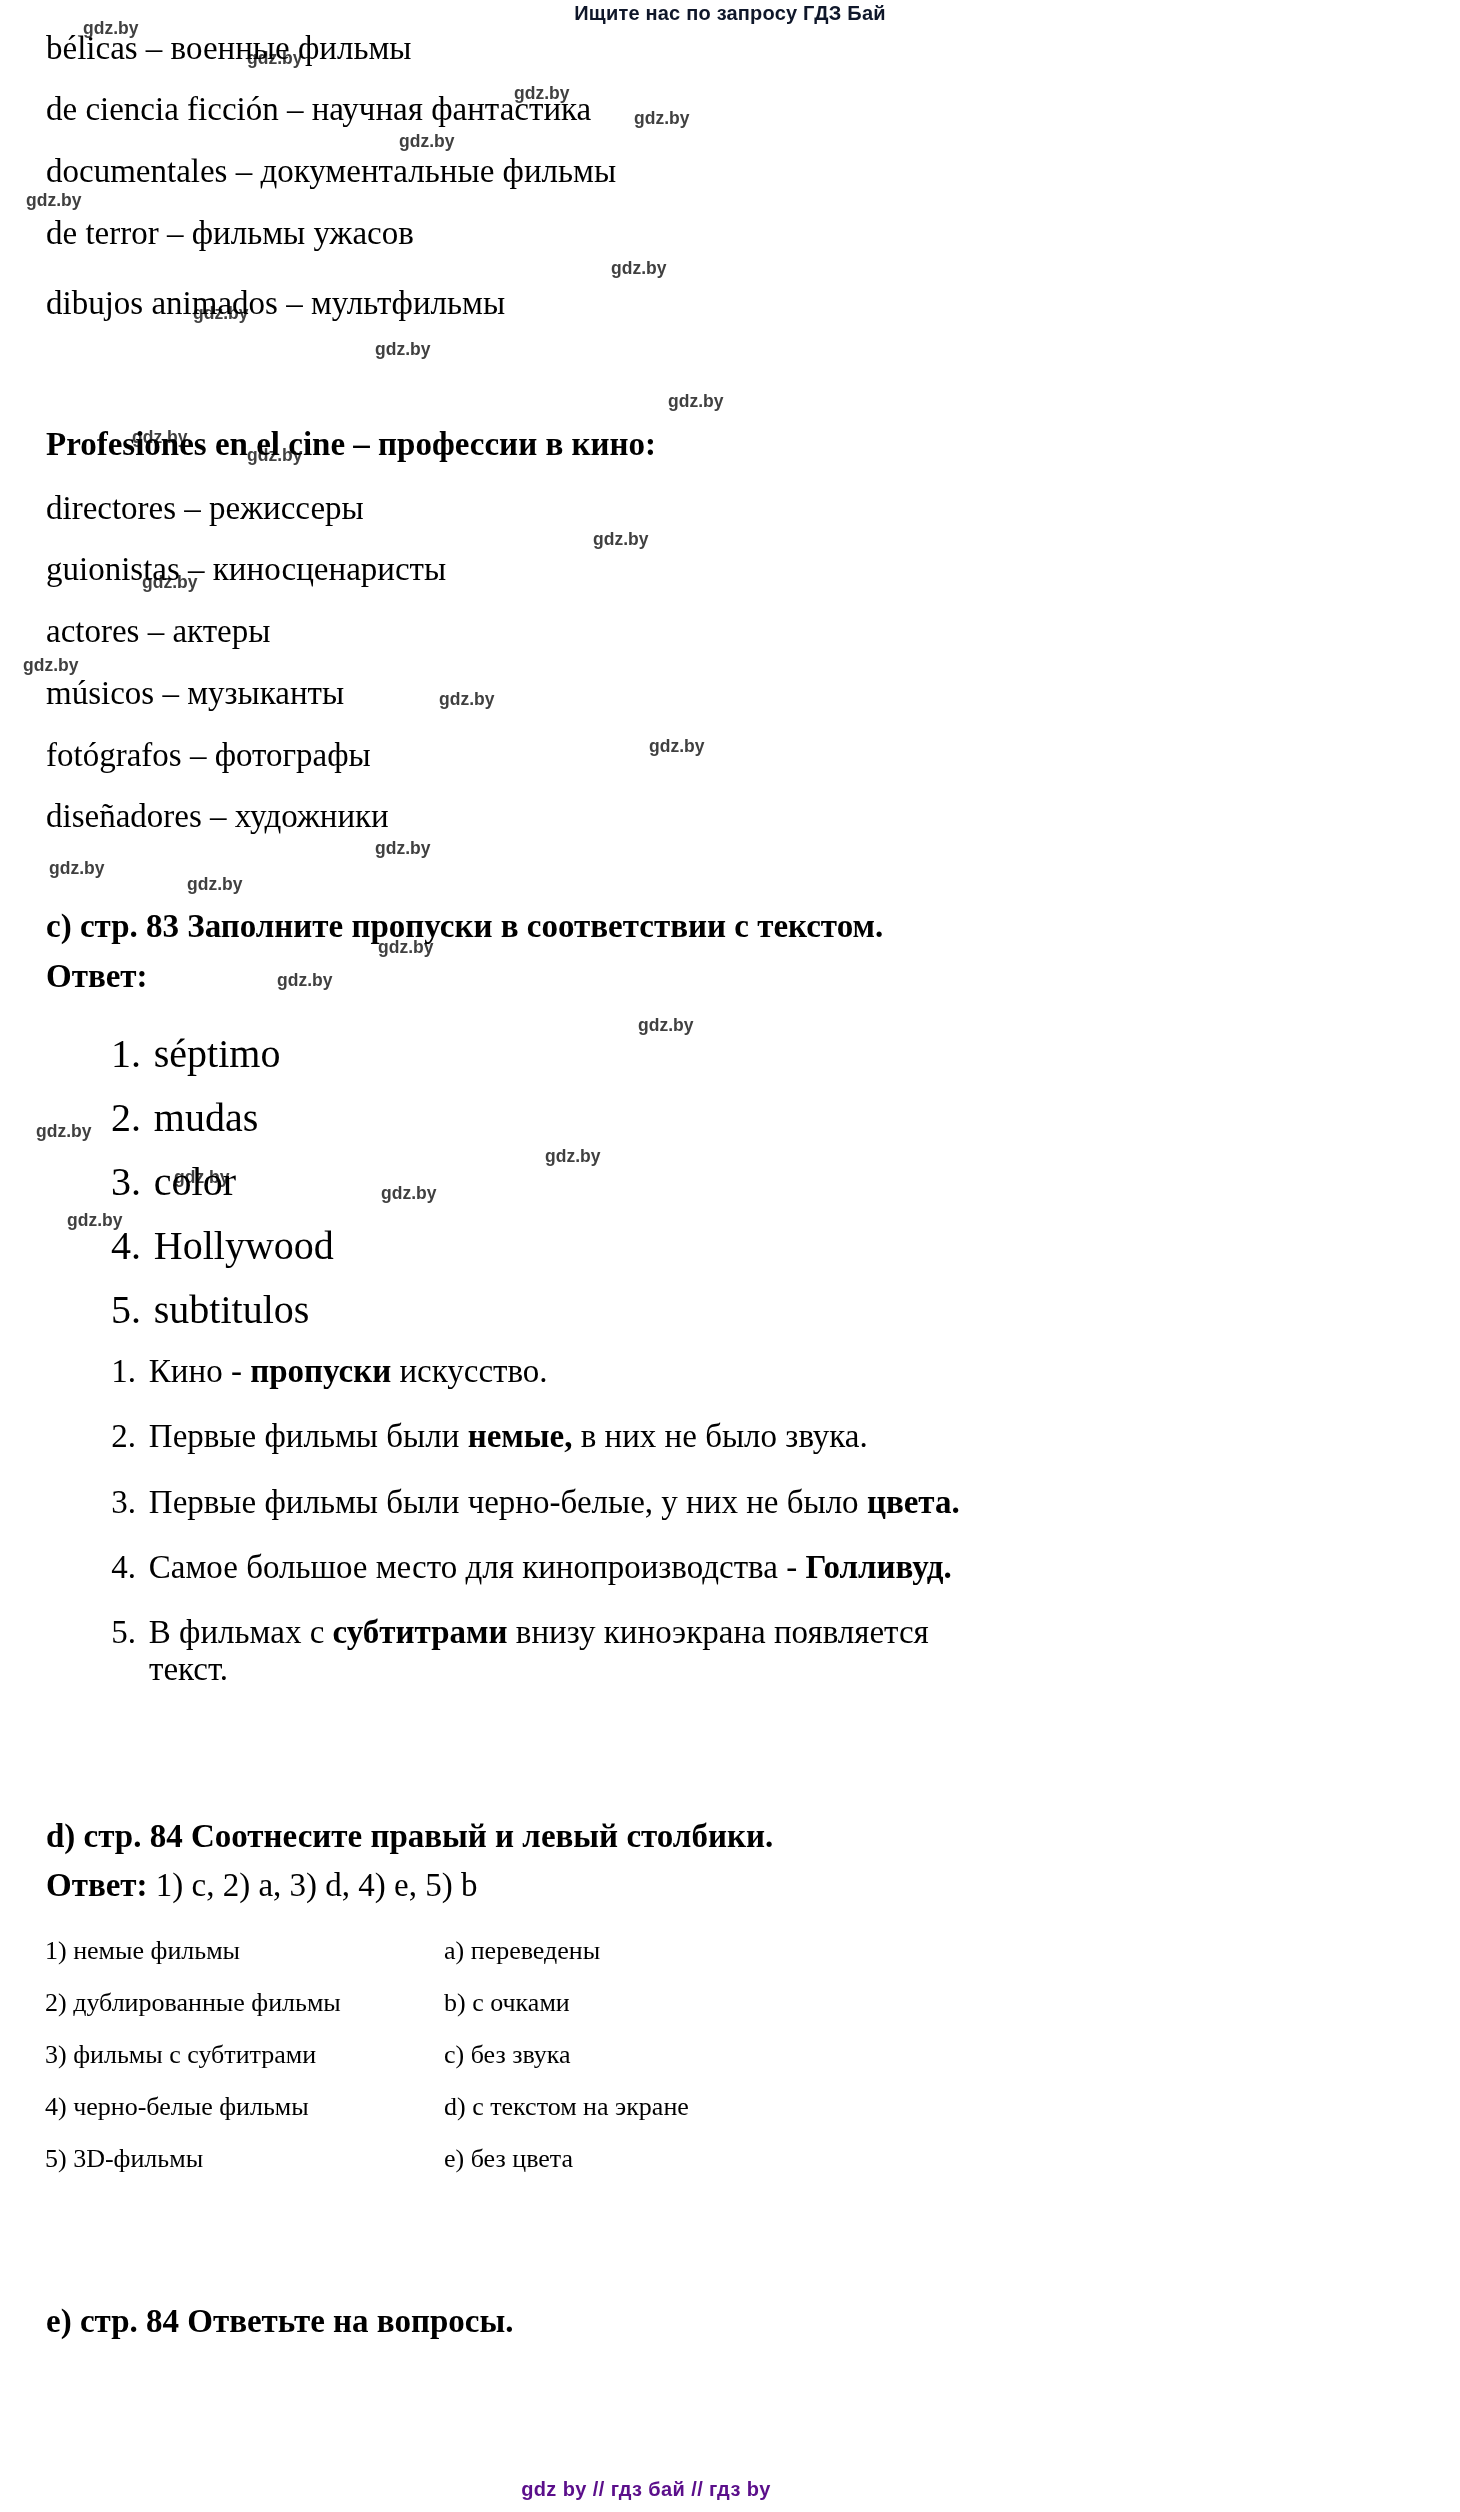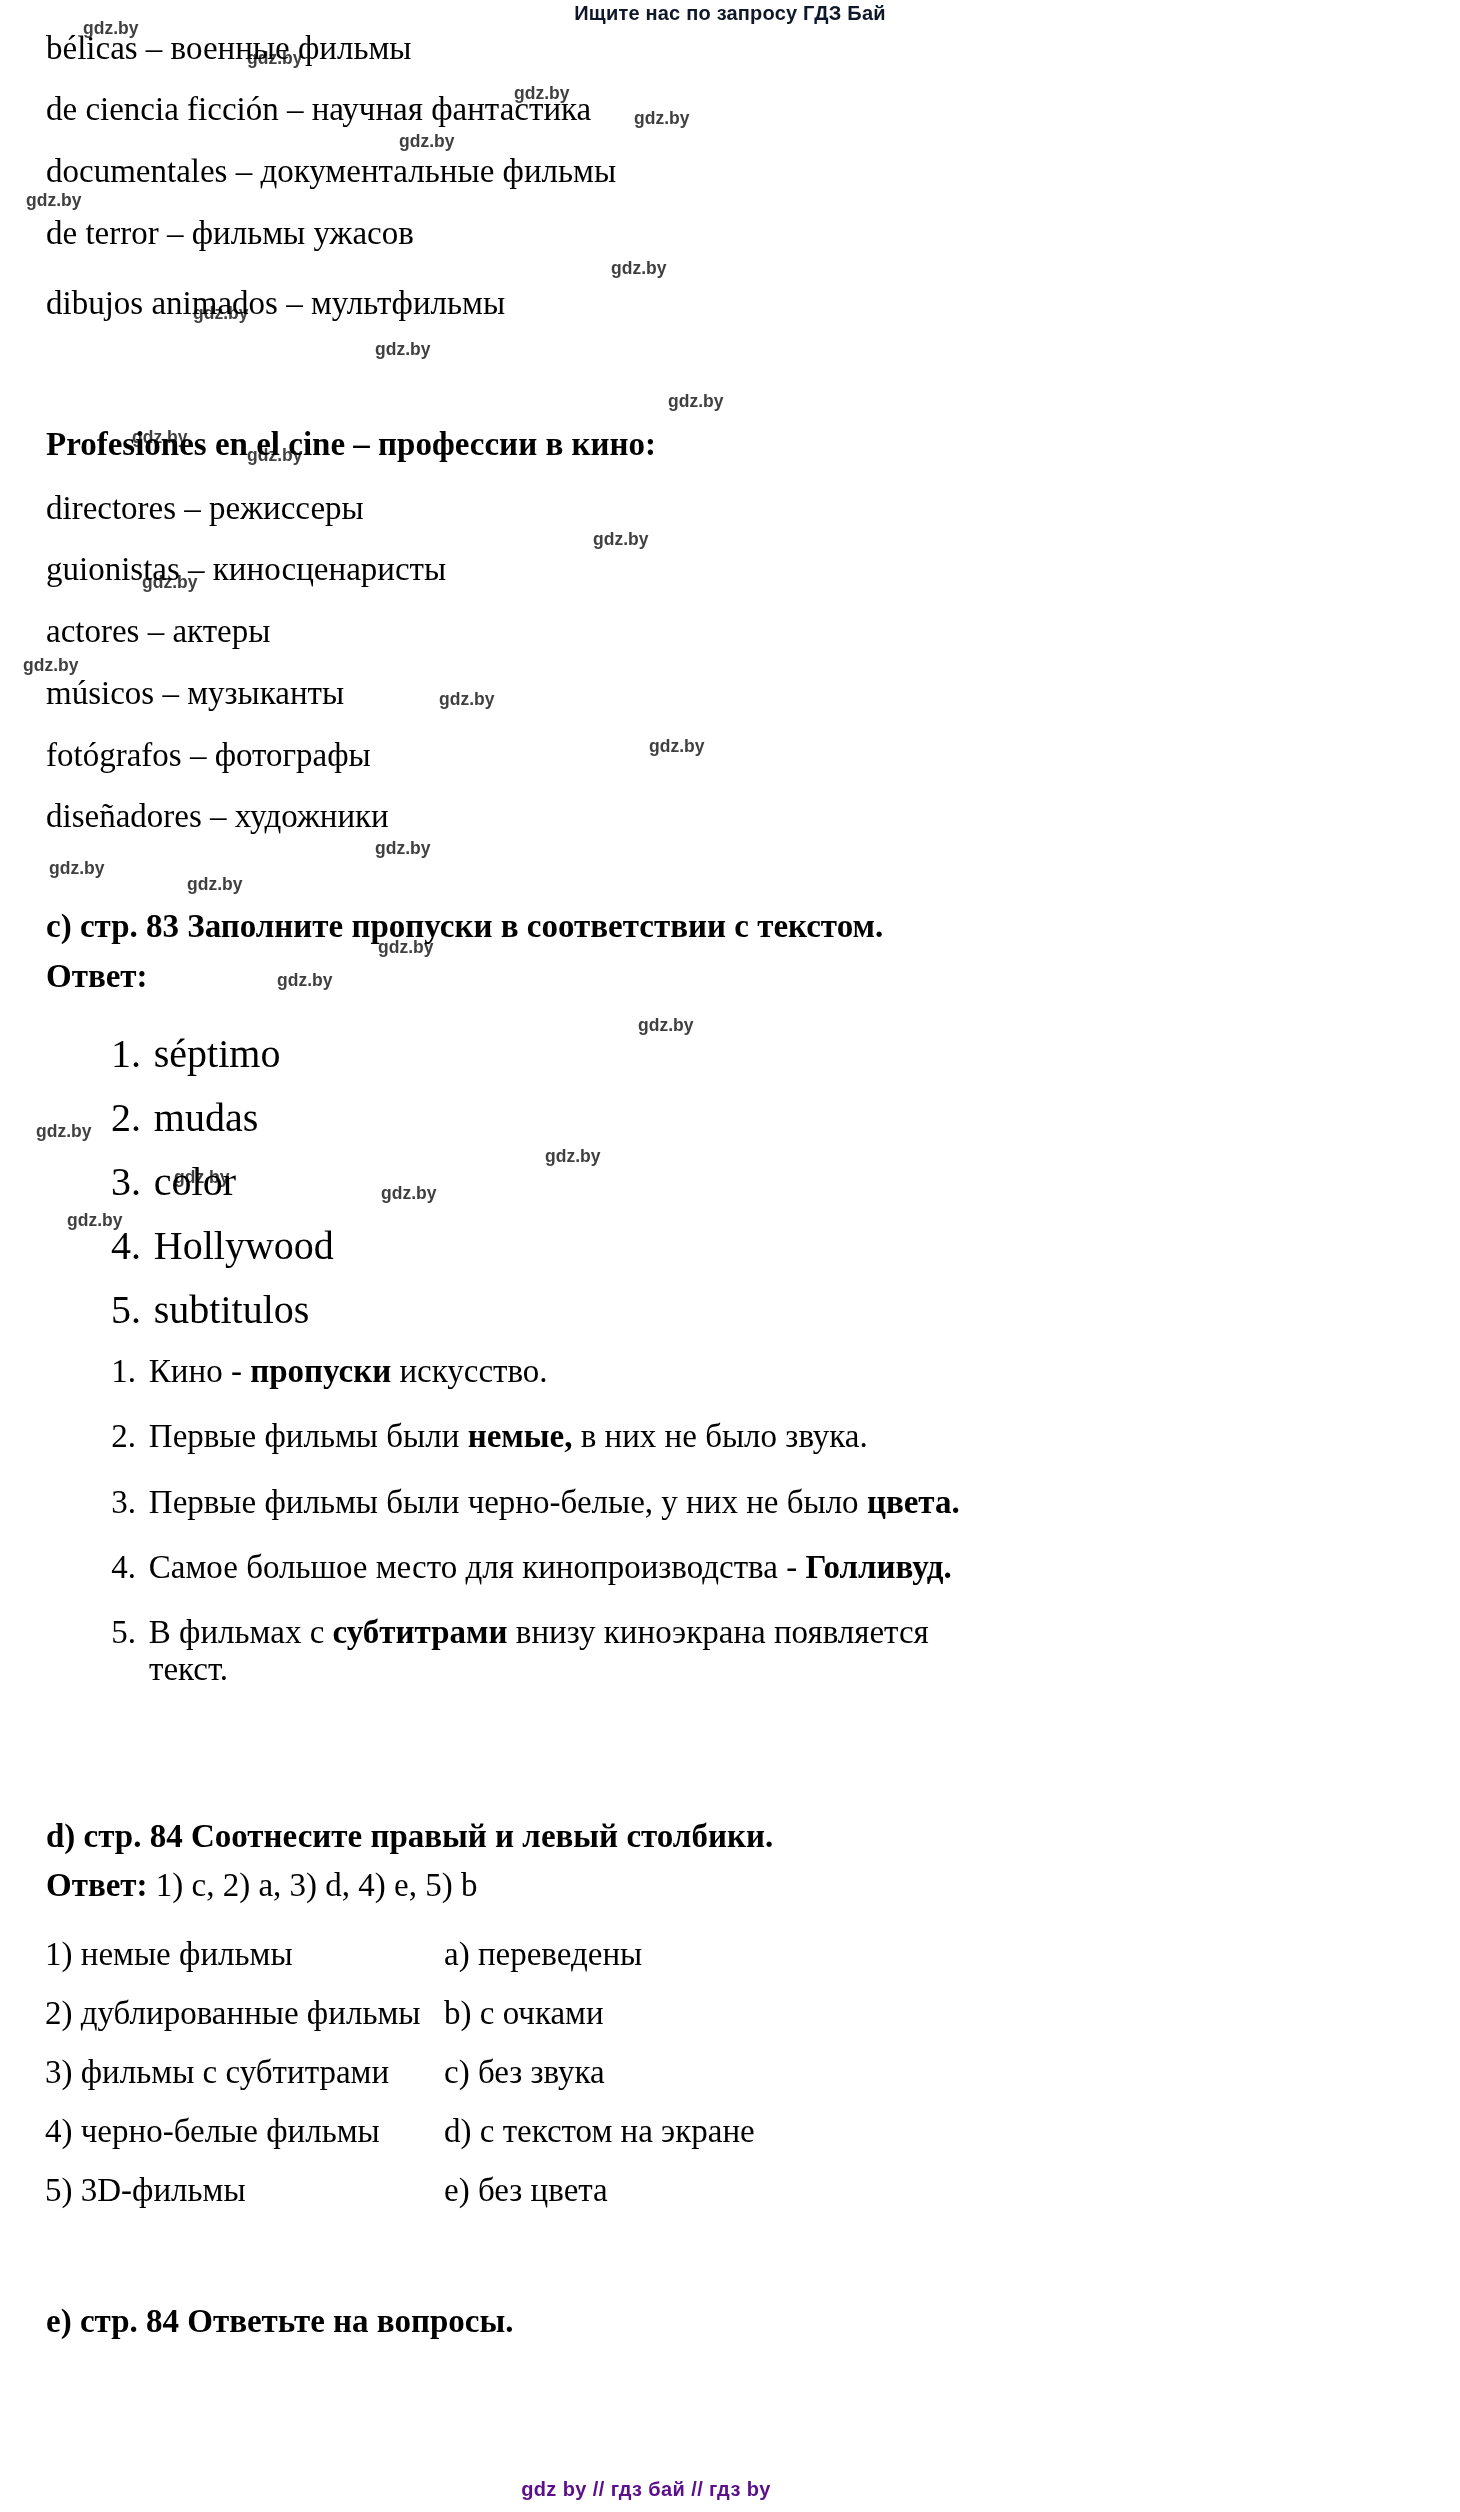--- a/index.html
+++ b/index.html
@@ -108,21 +108,21 @@
   .sent-list b { font-weight: bold; }
 
   
   .match-wrap {
     position: absolute;
     left: 45px;
     width: 1196px;
   }
   .match-row {
     display: flex;
-    font-size: 33px;
+    font-size: 26px;
     line-height: 1;
     margin-bottom: 26px;
   }
   .match-left  { width: 399px; white-space: nowrap; }
   .match-right { width: 446px; white-space: nowrap; }
 
   
   .wm {
     position: absolute;
     font-family: "Liberation Sans", "DejaVu Sans", sans-serif;

